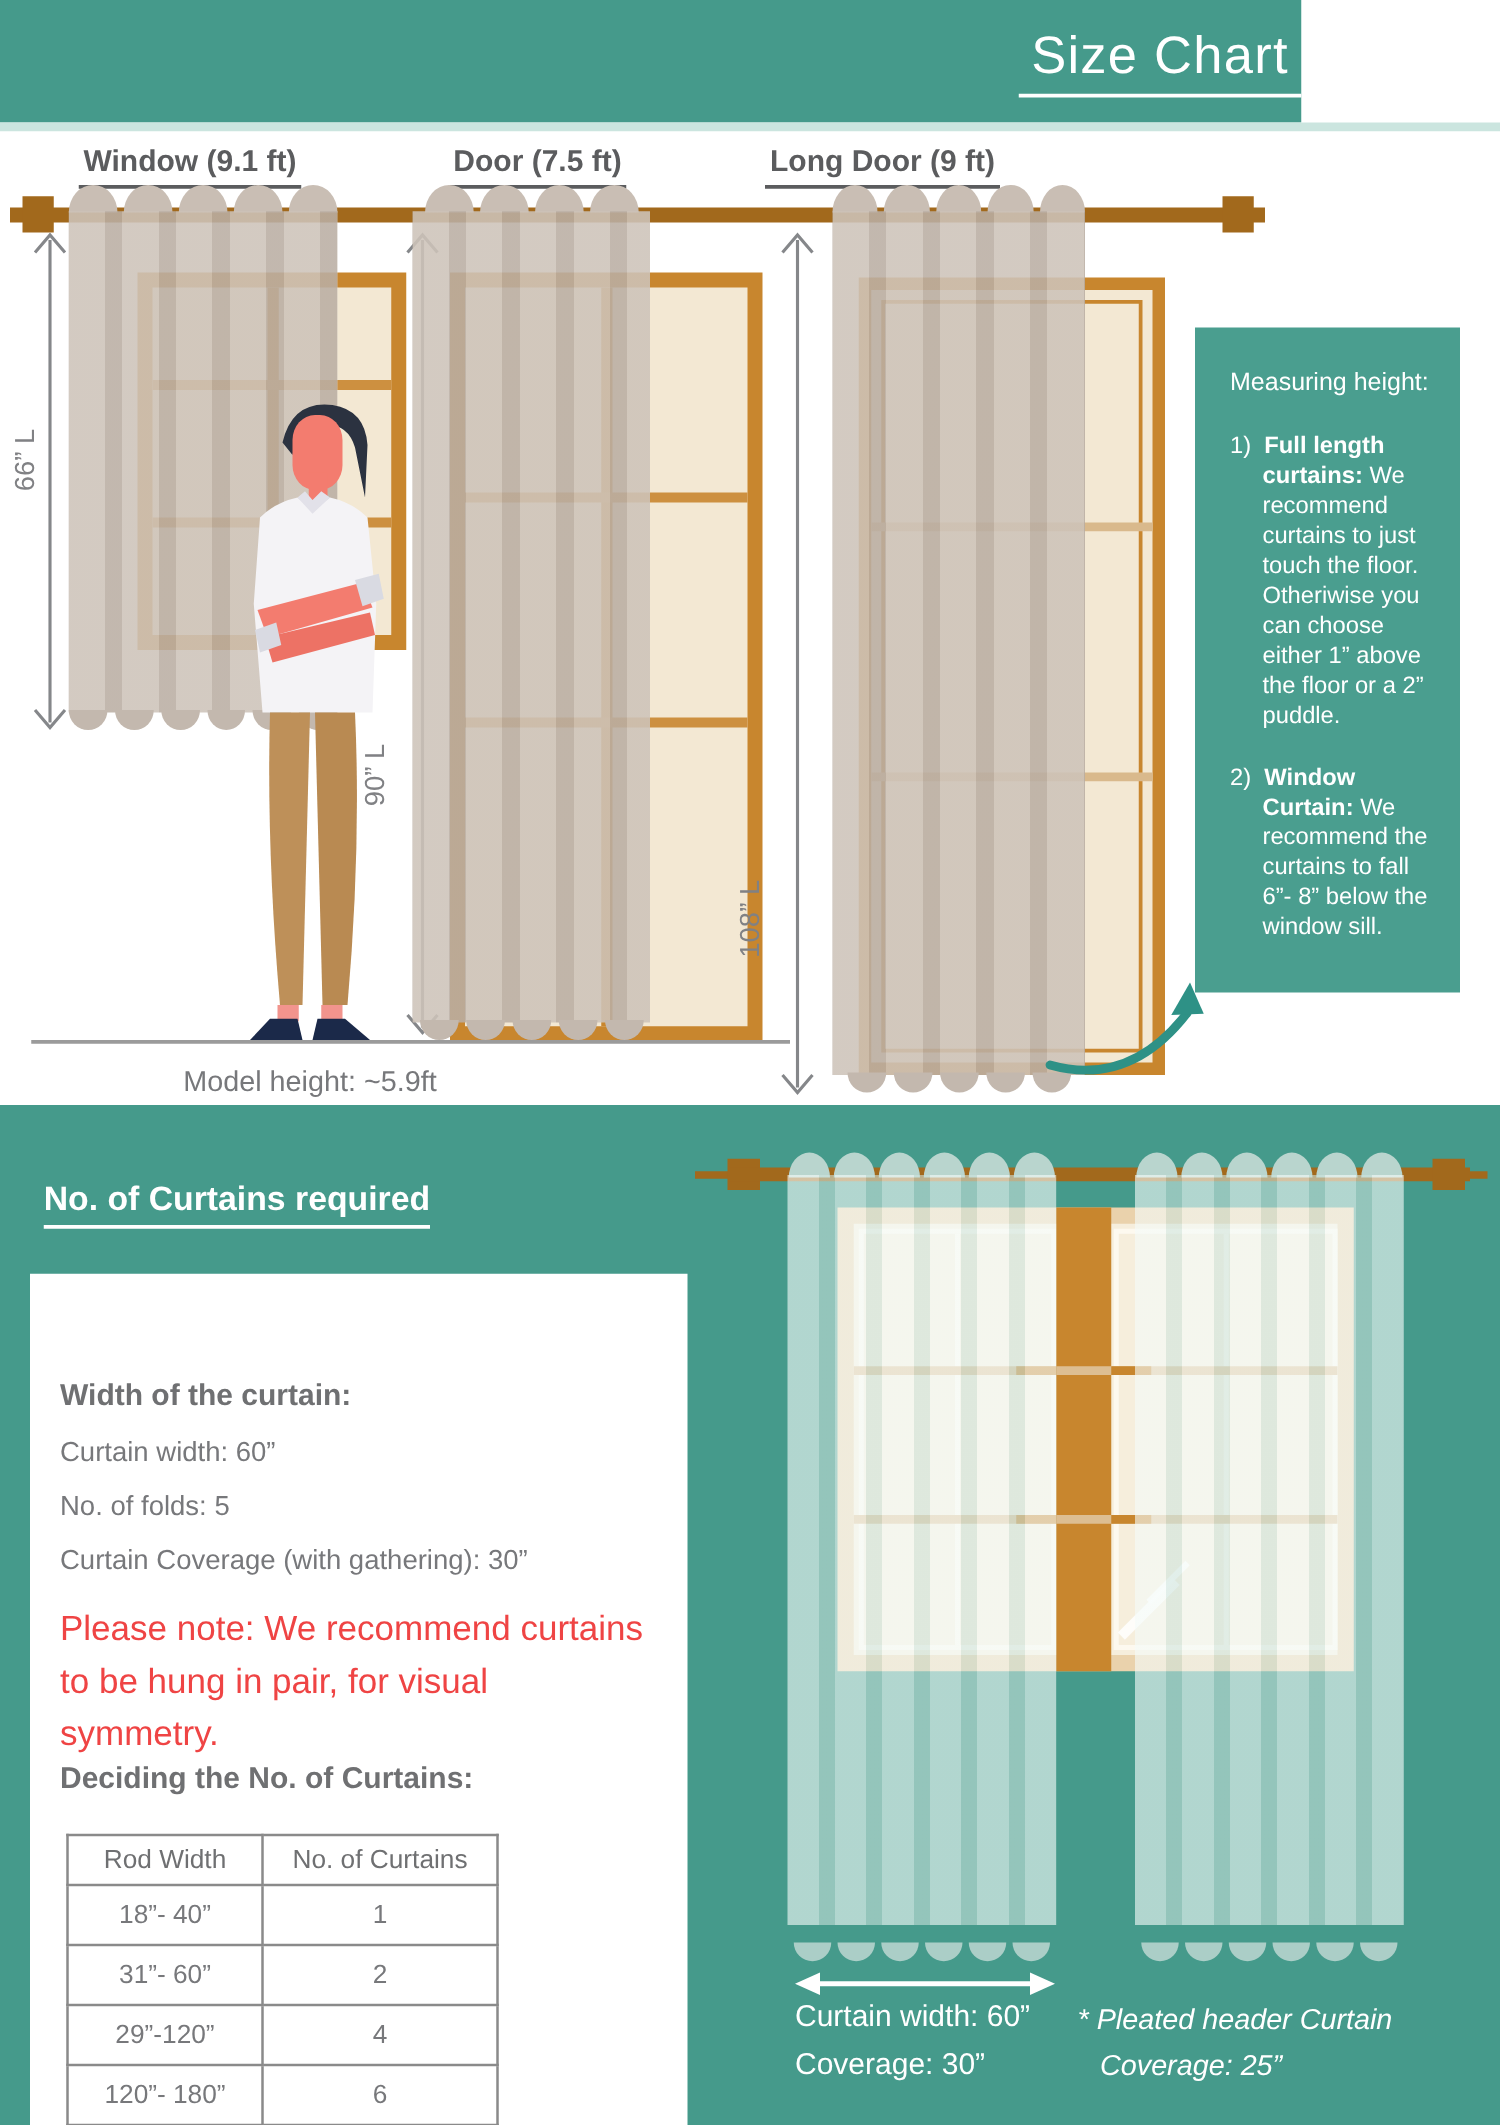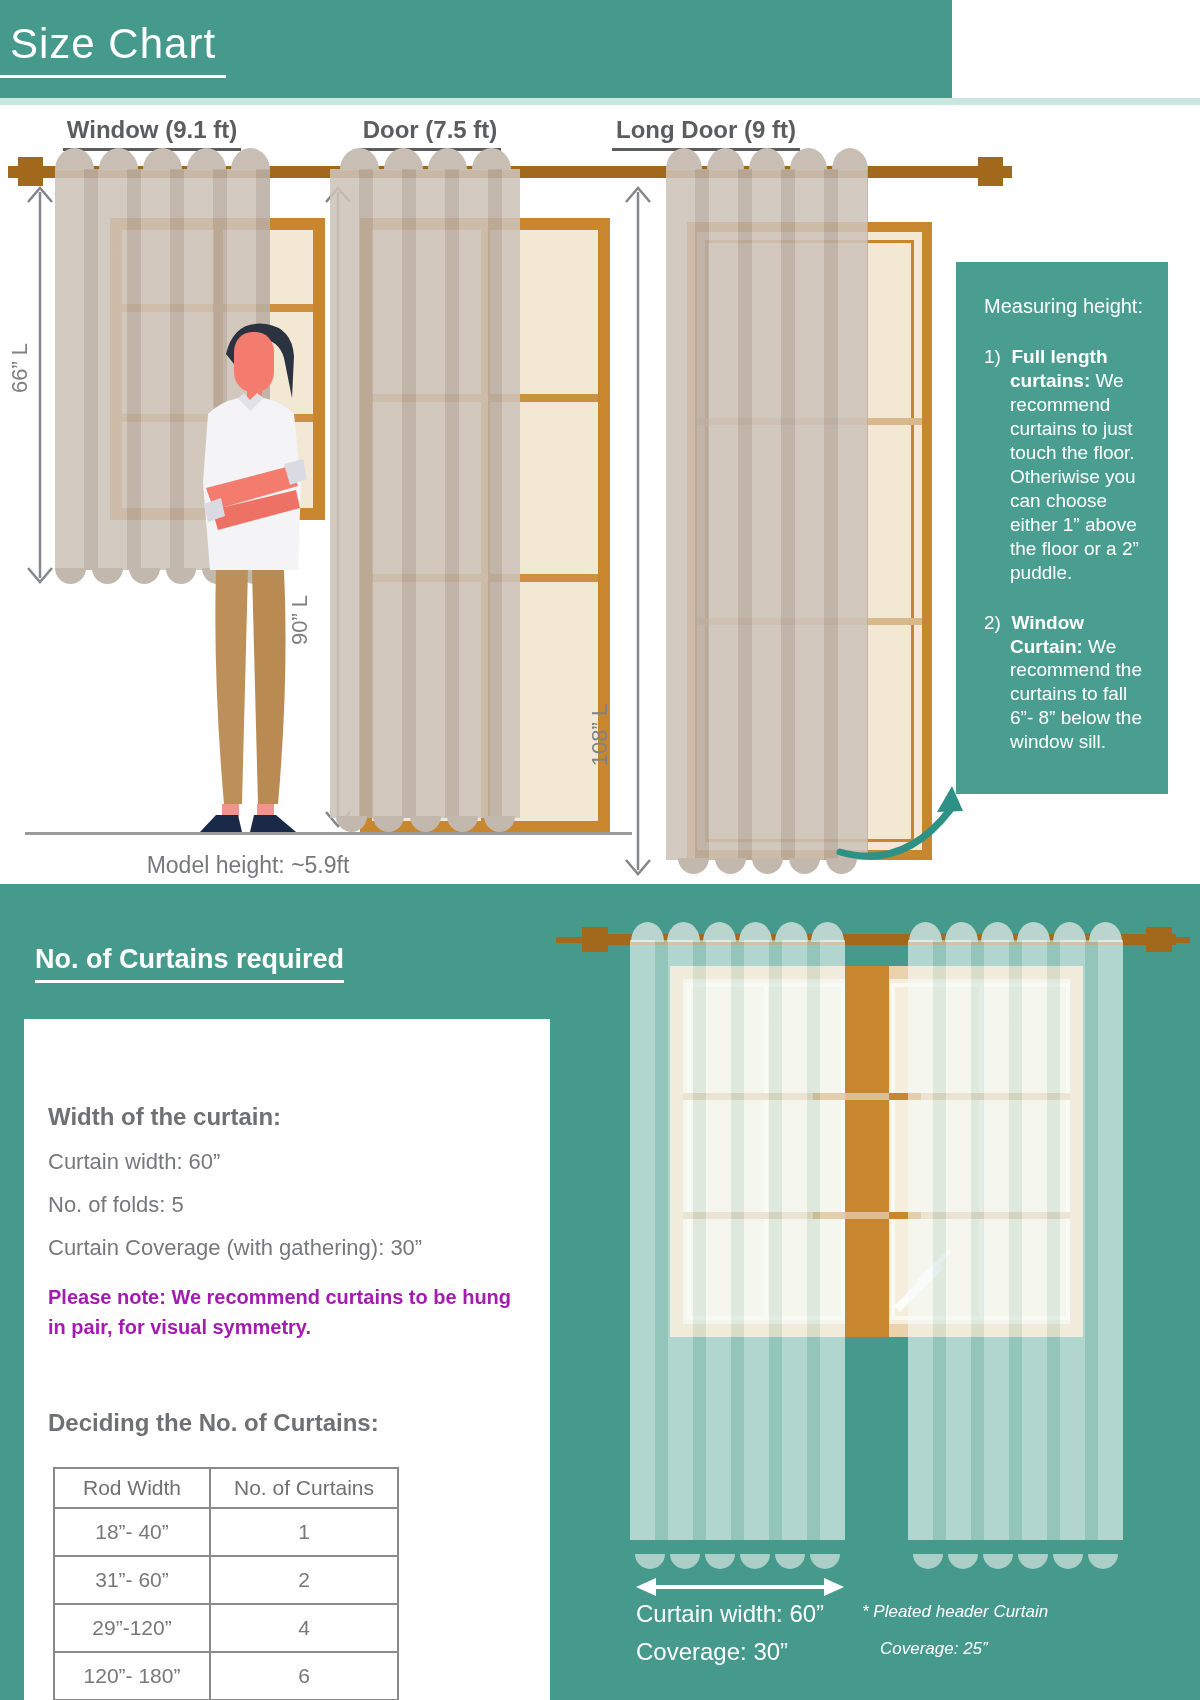--- a/index.html
+++ b/index.html
@@ -1,20 +1,20 @@
 <!DOCTYPE html>
 <html><head>
 <meta charset="utf-8">
 <style>
   html,body{margin:0;padding:0;}
   body{font-family:"Liberation Sans", sans-serif; background:#e8e8e8;}
   .page{position:relative;width:1200px;height:1700px;background:#ffffff;overflow:hidden;margin:0 auto;}
 
   
-  .hdr{position:absolute;left:0;top:0;width:952px;height:98px;background:#459A8B;text-align:left;}
+  .hdr{position:absolute;left:0;top:0;width:1041px;height:98px;background:#459A8B;text-align:right;}
   .hdr-strip{position:absolute;left:0;top:98px;width:1200px;height:7px;background:#CBE5DF;}
   .hdr-title{display:inline-block;margin-top:20px;color:#fff;font-size:42px;letter-spacing:1px;
              border-bottom:3px solid #fff;padding:0 10px 7px 10px;}
 
   
   .col-label{position:absolute;top:116px;text-align:center;font-size:24px;font-weight:bold;color:#5B5C5E;}
   .col-label span{display:inline-block;border-bottom:3px solid #5B5C5E;padding:0 4px 4px 4px;}
 
   
   .rod{position:absolute;background:#A2691C;}
@@ -60,21 +60,21 @@
   .info-item b{font-weight:bold;}
   .curve-arrow{position:absolute;left:826px;top:784px;overflow:visible;}
 
   
   .bottom-bg{position:absolute;left:0;top:884px;width:1200px;height:816px;background:#459A8B;}
   .b-heading{position:absolute;left:35px;top:944px;color:#fff;font-size:27px;font-weight:bold;}
   .b-heading span{display:inline-block;border-bottom:3px solid #fff;padding-bottom:5px;}
   .card{position:absolute;left:24px;top:1019px;width:526px;height:681px;background:#ffffff;}
   .card .t-bold{position:absolute;left:24px;font-size:24px;font-weight:bold;color:#6F7072;}
   .card .t-reg{position:absolute;left:24px;font-size:22px;color:#77787B;}
-  .note{position:absolute;left:24px;top:263px;width:470px;font-size:20px;font-weight:bold;color:#a21caf;line-height:1.5;}
+  .note{position:absolute;left:24px;top:263px;width:470px;font-size:28px;font-weight:normal;color:#ef4444;line-height:1.5;}
 
   
   table.sizes{position:absolute;left:29px;top:424px;border-collapse:collapse;margin-top:24px;}
   table.sizes td,table.sizes th{border:2px solid #8A8A8A;color:#6F7072;font-weight:normal;text-align:center;}
   table.sizes th{width:152px;height:36px;font-size:21px;}
   table.sizes th+th{width:184px;}
   table.sizes td{height:44px;font-size:21px;color:#77787B;}
 
   
   .b-rod{position:absolute;background:#A2691C;}
@@ -91,21 +91,21 @@
   .b-body{position:absolute;left:0;right:0;top:18px;bottom:15px;
      background:repeating-linear-gradient(90deg, rgba(244,251,249,0.62) 0px, rgba(244,251,249,0.62) 25px,
                 rgba(205,228,222,0.58) 25px, rgba(205,228,222,0.58) 38px);}
   .b-scallops{position:absolute;left:0;right:0;top:0;display:flex;justify-content:center;gap:3px;}
   .b-scallops i{display:block;width:33px;height:20px;border-radius:50% 50% 0 0/100% 100% 0 0;background:#B9D5CE;}
   .b-lobes{position:absolute;left:0;right:0;bottom:-14px;display:flex;justify-content:center;gap:5px;}
   .b-lobes i{display:block;width:30px;height:15px;border-radius:0 0 50% 50%/0 0 100% 100%;background:#ABCEC7;}
 
   .w-arrow{position:absolute;left:634px;top:1576px;}
   .b-label{position:absolute;color:#fff;font-size:24px;}
-  .b-label-i{position:absolute;color:#fff;font-size:17px;font-style:italic;}
+  .b-label-i{position:absolute;color:#fff;font-size:23px;font-style:italic;}
 </style>
 </head>
 <body>
 
 <div class="page">
 
   <div class="hdr">
     <span class="hdr-title">Size Chart</span>
   </div>
   <div class="hdr-strip"></div>

